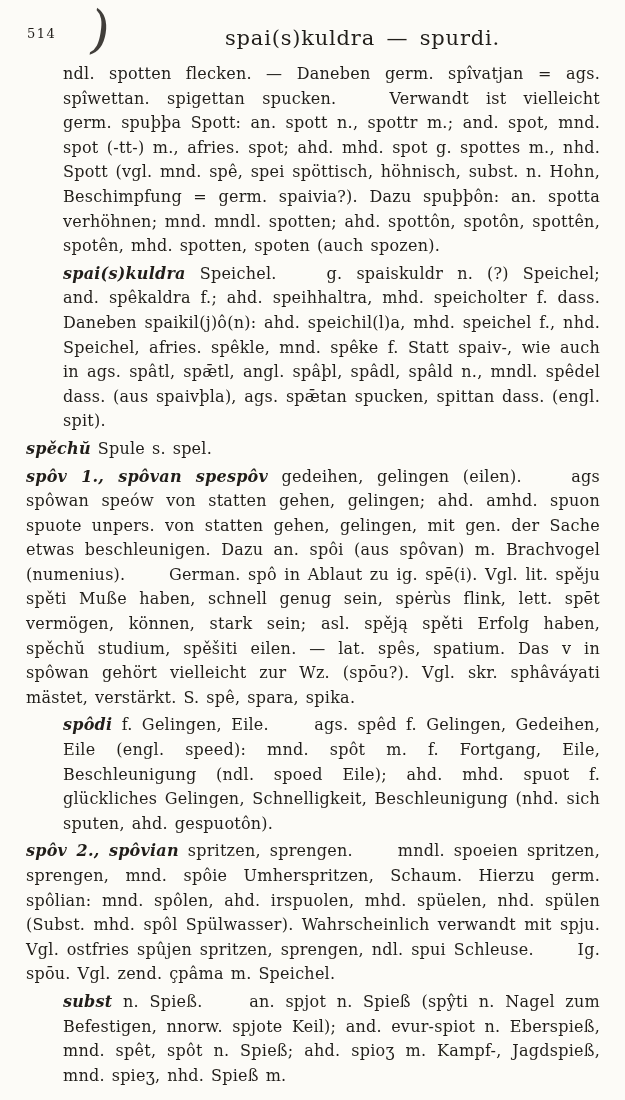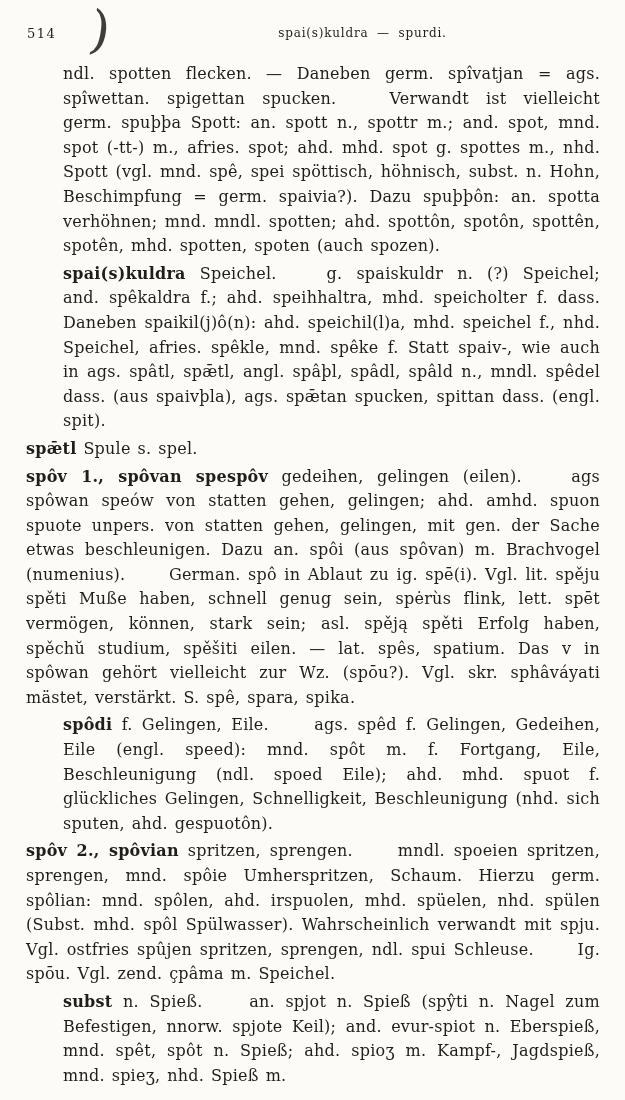--- a/index.html
+++ b/index.html
@@ -14,51 +14,51 @@
     overflow: hidden;
     box-shadow: 0 0 6px rgba(0,0,0,.25);
   }
   .page-header { position: absolute; top: 16px; left: 0; right: 0; height: 50px; }
   .page-num {
     position: absolute; left: 27px; top: 10px;
     font-size: 13px; letter-spacing: 1.5px;
   }
   .running-title {
     position: absolute; left: 100px; right: 0; top: 10px;
-    text-align: center; font-size: 12px; letter-spacing: 0.8px;
+    text-align: center; font-size: 21px; letter-spacing: 0.8px;
     word-spacing: 4px;
   }
   .stray-mark {
     position: absolute; left: 90px; top: -16px;
     font-size: 52px; font-weight: normal;
     transform: rotate(9deg); opacity: .85;
   }
   .page-body {
     position: absolute; top: 62px; left: 26px; width: 574px;
     text-align: justify;
     font-size: 16px; line-height: 24.6px;
     letter-spacing: 0.015em; word-spacing: 0.10em;
   }
   .para { margin: 0 0 3px 0; }
   .para.indent { margin-left: 37px; }
-  .headword { font-weight: bold; }
+  .headword { font-weight: bold; font-style: italic; }
   .entry-text { font-weight: normal; margin-top: 16px; }
   .gap { display: inline-block; width: 36px; height: 1px; }
 </style>
 </head>
 <body>
 
 <div class="page" style="background: rgb(252, 251, 247); color: rgb(33, 30, 26);">
   <div class="page-header">
     <span class="stray-mark">)</span>
     <span class="page-num">514</span>
     <span class="running-title">spai(s)kuldra — spurdi.</span>
   </div>
   <div class="page-body">
       <p class="para indent"><span class="entry-text">ndl. spotten flecken. — Daneben germ. spîvatjan = ags. spîwettan. spigettan spucken.</span><span class="gap"></span> <span class="entry-text">Verwandt ist vielleicht germ. spuþþa Spott: an. spott n., spottr m.; and. spot, mnd. spot (-tt-) m., afries. spot; ahd. mhd. spot g. spottes m., nhd. Spott (vgl. mnd. spê, spei spöttisch, höhnisch, subst. n. Hohn, Beschimpfung = germ. spaivia?). Dazu spuþþôn: an. spotta verhöhnen; mnd. mndl. spotten; ahd. spottôn, spotôn, spottên, spotên, mhd. spotten, spoten (auch spozen).</span></p>
       <p class="para indent"><span class="headword">spai(s)kuldra</span><span class="entry-text"> Speichel.</span><span class="gap"></span> <span class="entry-text">g. spaiskuldr n. (?) Speichel; and. spêkaldra f.; ahd. speihhaltra, mhd. speicholter f. dass. Daneben spaikil(j)ô(n): ahd. speichil(l)a, mhd. speichel f., nhd. Speichel, afries. spêkle, mnd. spêke f. Statt spaiv-, wie auch in ags. spâtl, spǣtl, angl. spâþl, spâdl, spâld n., mndl. spêdel dass. (aus spaivþla), ags. spǣtan spucken, spittan dass. (engl. spit).</span></p>
-      <p class="para"><span class="headword">spǣtl</span><span class="entry-text"> Spule s. spel.</span></p>
+      <p class="para"><span class="headword">spěchŭ</span><span class="entry-text"> Spule s. spel.</span></p>
       <p class="para"><span class="headword">spôv 1., spôvan spespôv</span><span class="entry-text"> gedeihen, gelingen (eilen).</span><span class="gap"></span> <span class="entry-text">ags spôwan speów von statten gehen, gelingen; ahd. amhd. spuon spuote unpers. von statten gehen, gelingen, mit gen. der Sache etwas beschleunigen. Dazu an. spôi (aus spôvan) m. Brachvogel (numenius).</span><span class="gap"></span> <span class="entry-text">German. spô in Ablaut zu ig. spē(i). Vgl. lit. spěju spěti Muße haben, schnell genug sein, spėrùs flink, lett. spēt vermögen, können, stark sein; asl. spěją spěti Erfolg haben, spěchŭ studium, spěšiti eilen. — lat. spês, spatium. Das v in spôwan gehört vielleicht zur Wz. (spōu?). Vgl. skr. sphâváyati mästet, verstärkt. S. spê, spara, spika.</span></p>
       <p class="para indent"><span class="headword">spôdi</span><span class="entry-text"> f. Gelingen, Eile.</span><span class="gap"></span> <span class="entry-text">ags. spêd f. Gelingen, Gedeihen, Eile (engl. speed): mnd. spôt m. f. Fortgang, Eile, Beschleunigung (ndl. spoed Eile); ahd. mhd. spuot f. glückliches Gelingen, Schnelligkeit, Beschleunigung (nhd. sich sputen, ahd. gespuotôn).</span></p>
       <p class="para"><span class="headword">spôv 2., spôvian</span><span class="entry-text"> spritzen, sprengen.</span><span class="gap"></span> <span class="entry-text">mndl. spoeien spritzen, sprengen, mnd. spôie Umherspritzen, Schaum. Hierzu germ. spôlian: mnd. spôlen, ahd. irspuolen, mhd. spüelen, nhd. spülen (Subst. mhd. spôl Spülwasser). Wahrscheinlich verwandt mit spju. Vgl. ostfries spûjen spritzen, sprengen, ndl. spui Schleuse.</span><span class="gap"></span> <span class="entry-text">Ig. spōu. Vgl. zend. çpâma m. Speichel.</span></p>
       <p class="para indent"><span class="headword">subst</span><span class="entry-text"> n. Spieß.</span><span class="gap"></span> <span class="entry-text">an. spjot n. Spieß (spŷti n. Nagel zum Befestigen, nnorw. spjote Keil); and. evur-spiot n. Eberspieß, mnd. spêt, spôt n. Spieß; ahd. spioʒ m. Kampf-, Jagdspieß, mnd. spieʒ, nhd. Spieß m.</span></p>
     </div>
 </div>
 
 </body></html>

